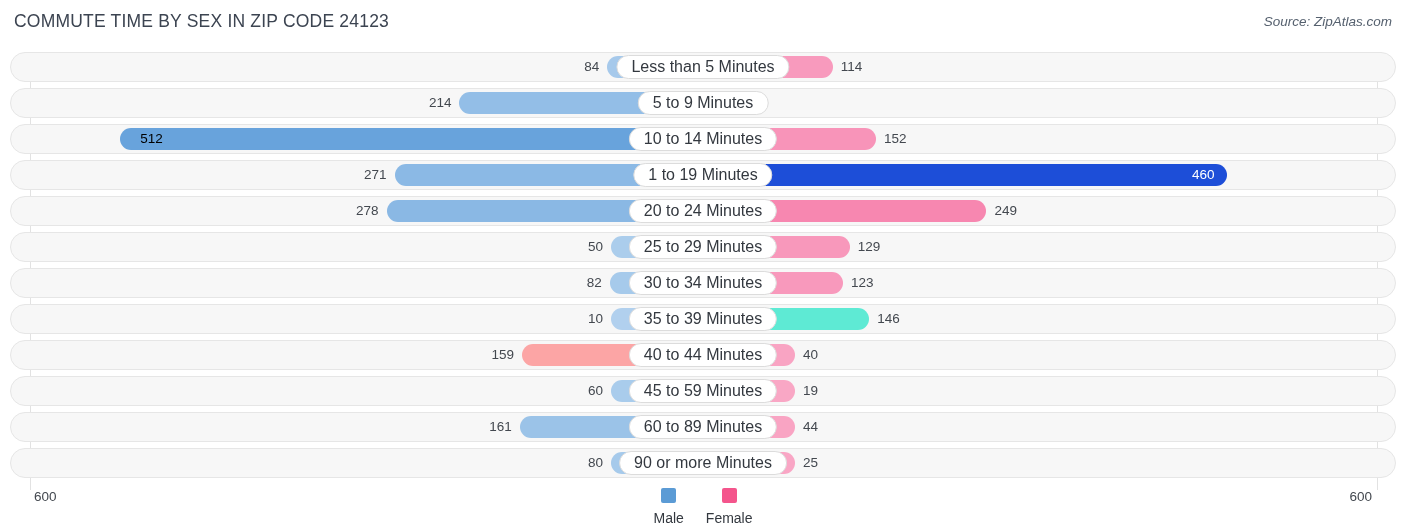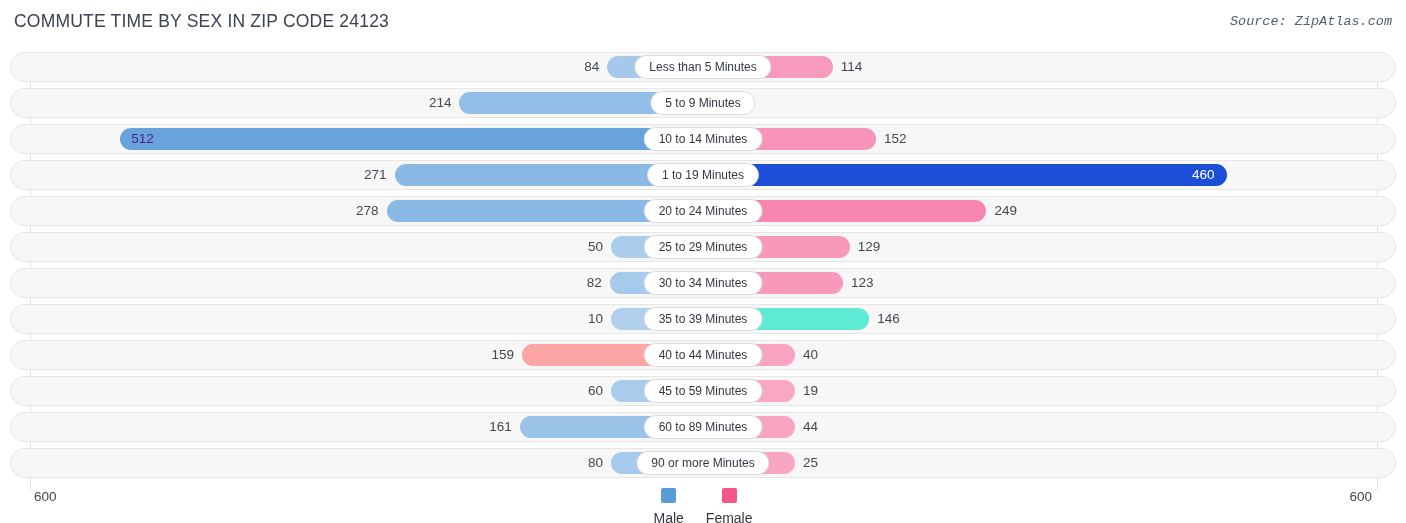--- a/index.html
+++ b/index.html
@@ -25,21 +25,20 @@
     color: #3c4451;
     white-space: nowrap;
   }
   .chart-source {
     position: absolute;
     right: 14px; top: 14px;
     font-size: 13.5px;
     font-style: italic;
     color: #55606e;
     white-space: nowrap;
-    font-family: Liberation Mono, monospace;
   }
 
   
   .plot {
     position: absolute;
     left: 10px; top: 52px;
     width: 1386px;
     height: 432px;
   }
   .gridline {
@@ -81,35 +80,35 @@
     position: absolute;
     top: 0;
     height: 22px;
     line-height: 22px;
     font-size: 13.5px;
     color: #43484f;
     white-space: nowrap;
   }
   .val.outside-left  { right: 100%; margin-right: 8px; }
   .val.outside-right { left: 100%;  margin-left: 8px; }
-  .val.inside-left   { left: 11px;  color: #4c1d95; }
+  .val.inside-left   { left: 20px;  color: #000000; }
   .val.inside-right  { right: 12px; color: #ffffff; }
 
   .cat-pill {
     position: absolute;
     left: 50%;
     top: 2px;
     transform: translateX(-50%);
     height: 24px;
     line-height: 22px;
     padding: 0 14px;
     background: #ffffff;
     border: 1px solid #dcdcdc;
     border-radius: 12px;
-    font-size: 12px;
+    font-size: 16px;
     color: #33383f;
     white-space: nowrap;
     z-index: 3;
   }
 
   
   .axis-label {
     position: absolute;
     top: 489px;
     font-size: 13.5px;

